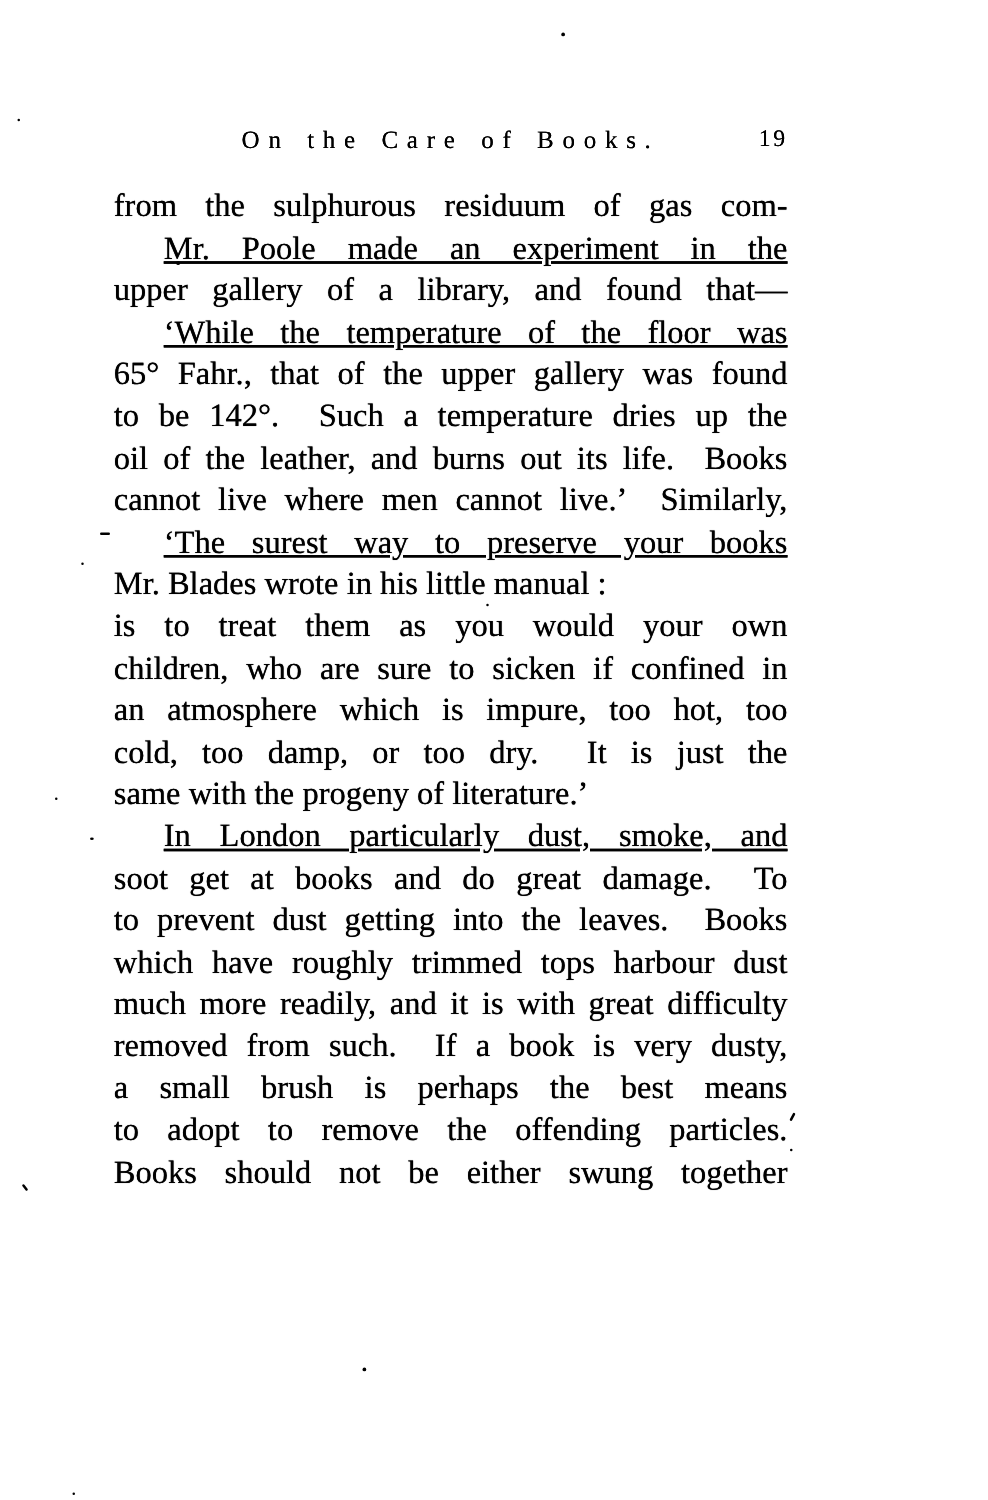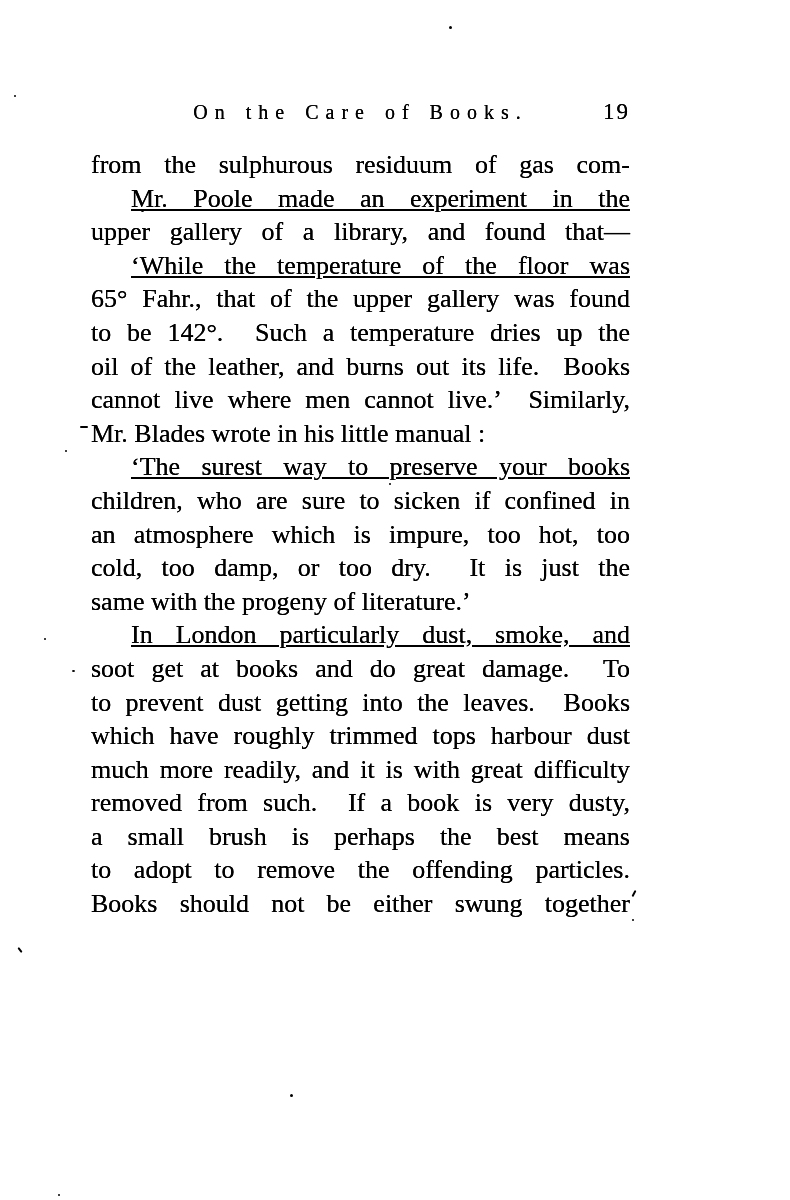--- a/index.html
+++ b/index.html
@@ -32,21 +32,21 @@
     line-height: 20px;
     letter-spacing: 7px;
     word-spacing: 2px;
     white-space: nowrap;
     text-shadow: 0 0 0.5px currentColor;
   }
   .page-number {
     position: absolute;
     right: 0;
     top: 0;
-    font-size: 23px;
+    font-size: 19px;
     line-height: 20px;
     letter-spacing: 2px;
     text-shadow: 0 0 0.5px currentColor;
   }
   
   .text-block {
     position: absolute;
     left: 91px;
     top: 129px;
     width: 539px;
@@ -90,22 +90,23 @@
 
   <div class="text-block">
       <div class="line just">from the sulphurous residuum of gas com-</div>
       <div class="line just indent">Mr. Poole made an experiment in the</div>
       <div class="line just">upper gallery of a library, and found that—</div>
       <div class="line just indent">‘While the temperature of the floor was</div>
       <div class="line just">65° Fahr., that of the upper gallery was found</div>
       <div class="line just">to be 142°.  Such a temperature dries up the</div>
       <div class="line just">oil of the leather, and burns out its life.  Books</div>
       <div class="line just">cannot live where men cannot live.’  Similarly,</div>
+      <div class="line just indent">‘The surest way to preserve your books</div>
       <div class="line">Mr. Blades wrote in his little manual :</div>
-      <div class="line just indent">‘The surest way to preserve your books</div>
+      <div class="line just">is to treat them as you would your own</div>
       <div class="line just">children, who are sure to sicken if confined in</div>
       <div class="line just">an atmosphere which is impure, too hot, too</div>
       <div class="line just">cold, too damp, or too dry.  It is just the</div>
       <div class="line">same with the progeny of literature.’</div>
       <div class="line just indent">In London particularly dust, smoke, and</div>
       <div class="line just">soot get at books and do great damage.  To</div>
       <div class="line just">to prevent dust getting into the leaves.  Books</div>
       <div class="line just">which have roughly trimmed tops harbour dust</div>
       <div class="line just">much more readily, and it is with great difficulty</div>
       <div class="line just">removed from such.  If a book is very dusty,</div>

